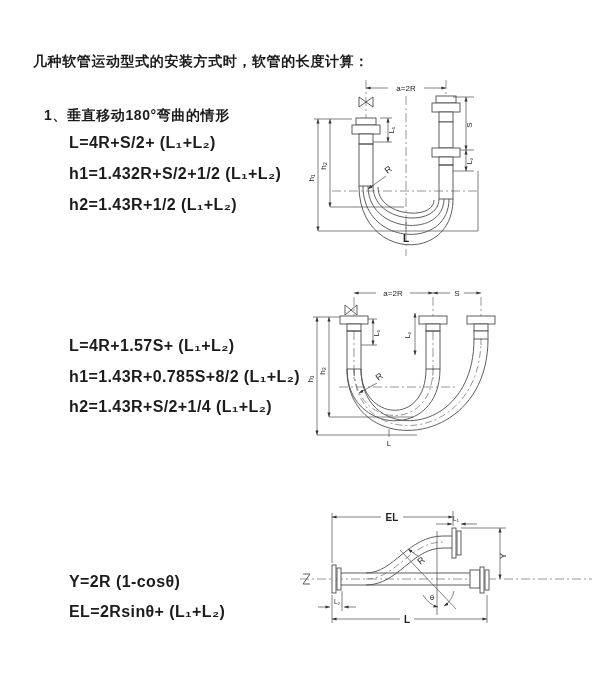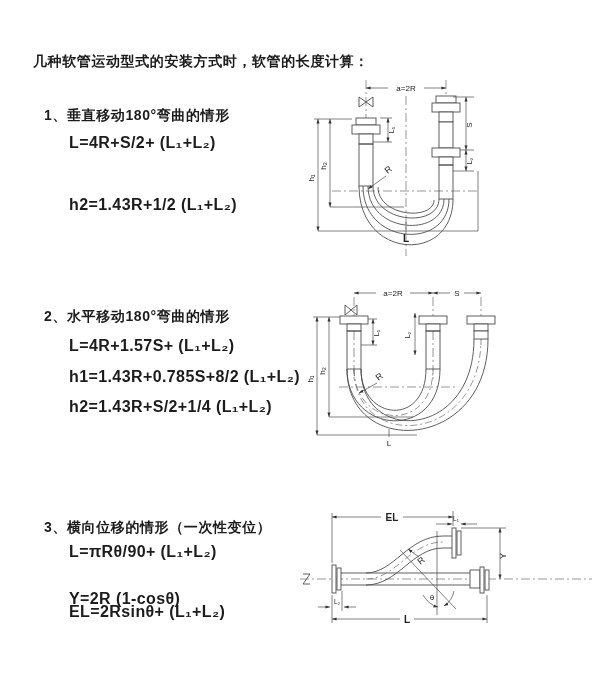--- a/index.html
+++ b/index.html
@@ -19,30 +19,28 @@
 </style>
 </head>
 <body>
 
 <div class="page">
 
   <div class="doc-title">几种软管运动型式的安装方式时，软管的长度计算：</div>
 
   <div class="sec-heading" style="top:107px">1、垂直移动180°弯曲的情形</div>
   <div class="formula" style="top:134px">L=4R+S/2+ (L₁+L₂)</div>
+  <div class="formula" style="top:165px">h1=1.432R+S/2+1/2 (L₁+L₂)</div>
   <div class="formula" style="top:196px">h2=1.43R+1/2 (L₁+L₂)</div>
 
-  <div class="sec-heading" style="top:308px">2、水平移动180°弯曲的情形</div>
   <div class="formula" style="top:337px">L=4R+1.57S+ (L₁+L₂)</div>
   <div class="formula" style="top:368px">h1=1.43R+0.785S+8/2 (L₁+L₂)</div>
   <div class="formula" style="top:398px">h2=1.43R+S/2+1/4 (L₁+L₂)</div>
 
-  <div class="sec-heading" style="top:519px">3、横向位移的情形（一次性变位）</div>
-  <div class="formula" style="top:543px">L=πRθ/90+ (L₁+L₂)</div>
-  <div class="formula" style="top:590px">Y=2R (1-cosθ)</div>
+  <div class="formula" style="top:573px">Y=2R (1-cosθ)</div>
   <div class="formula" style="top:603px">EL=2Rsinθ+ (L₁+L₂)</div>
 
   <svg class="diag" style="left:308px;top:74px" width="280" height="186" viewBox="0 0 280 186">
     <defs>
       <pattern id="braid1" width="5" height="5" patternUnits="userSpaceOnUse">
         <path d="M0,5 L5,0 M0,0 L5,5" stroke="#7a7a7a" stroke-width="0.6" fill="none"></path>
       </pattern>
       <marker id="arr1" viewBox="0 0 10 10" refX="10" refY="5" markerWidth="6.5" markerHeight="6.5" orient="auto-start-reverse">
         <path d="M0,1.6 L10,5 L0,8.4 z" fill="#333"></path>
       </marker>

